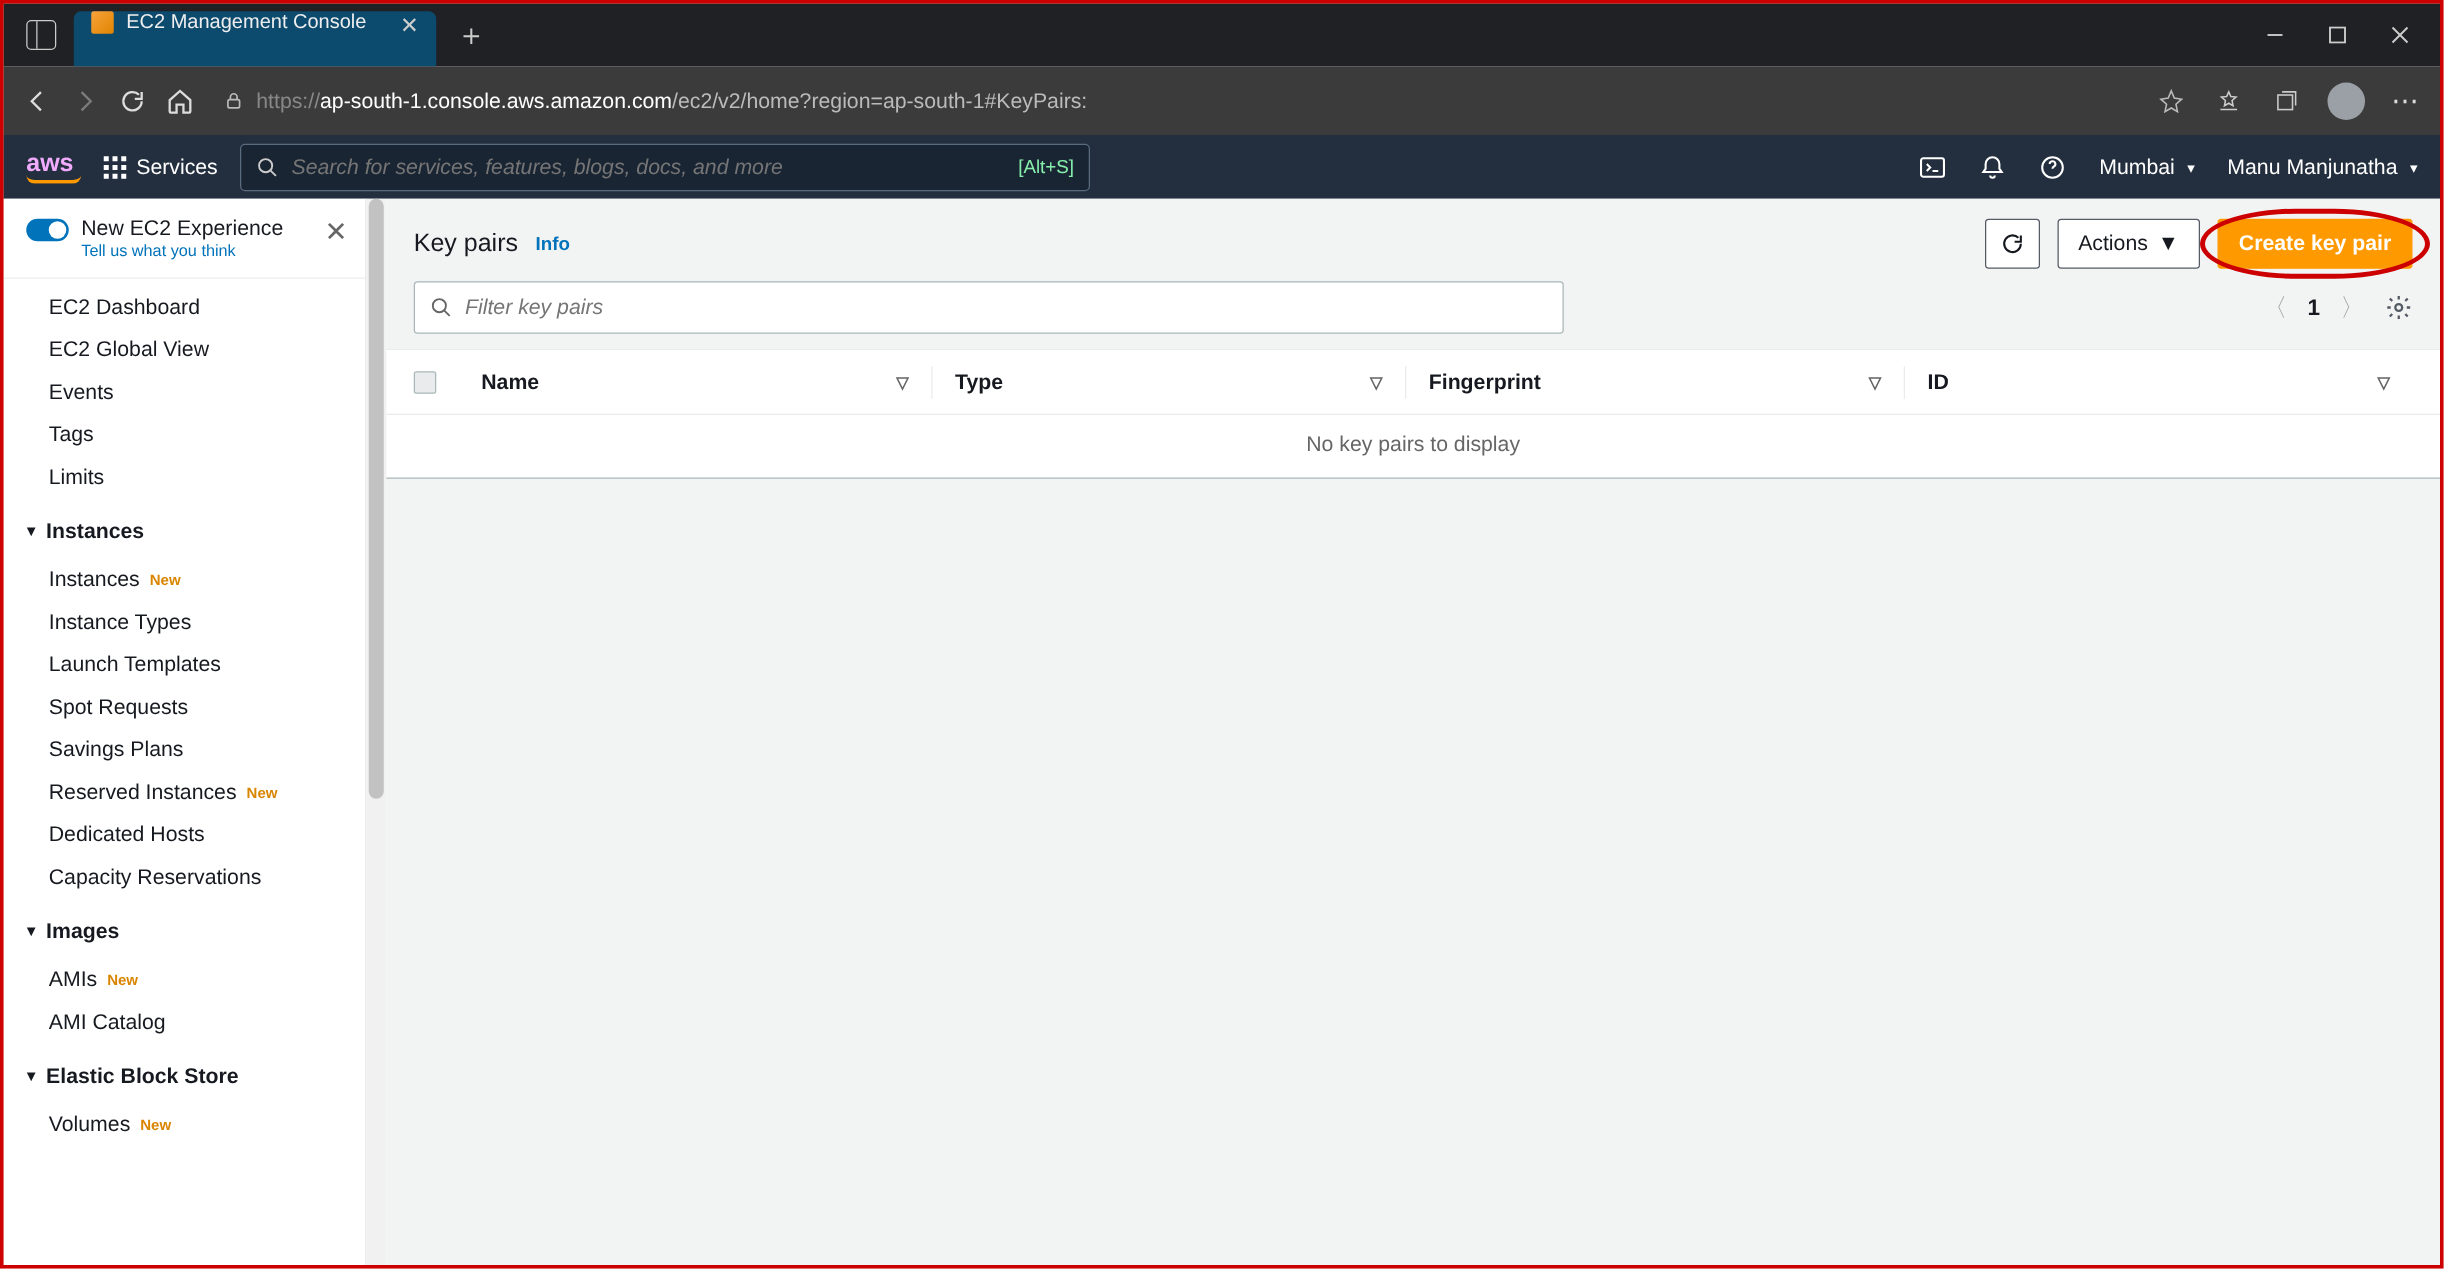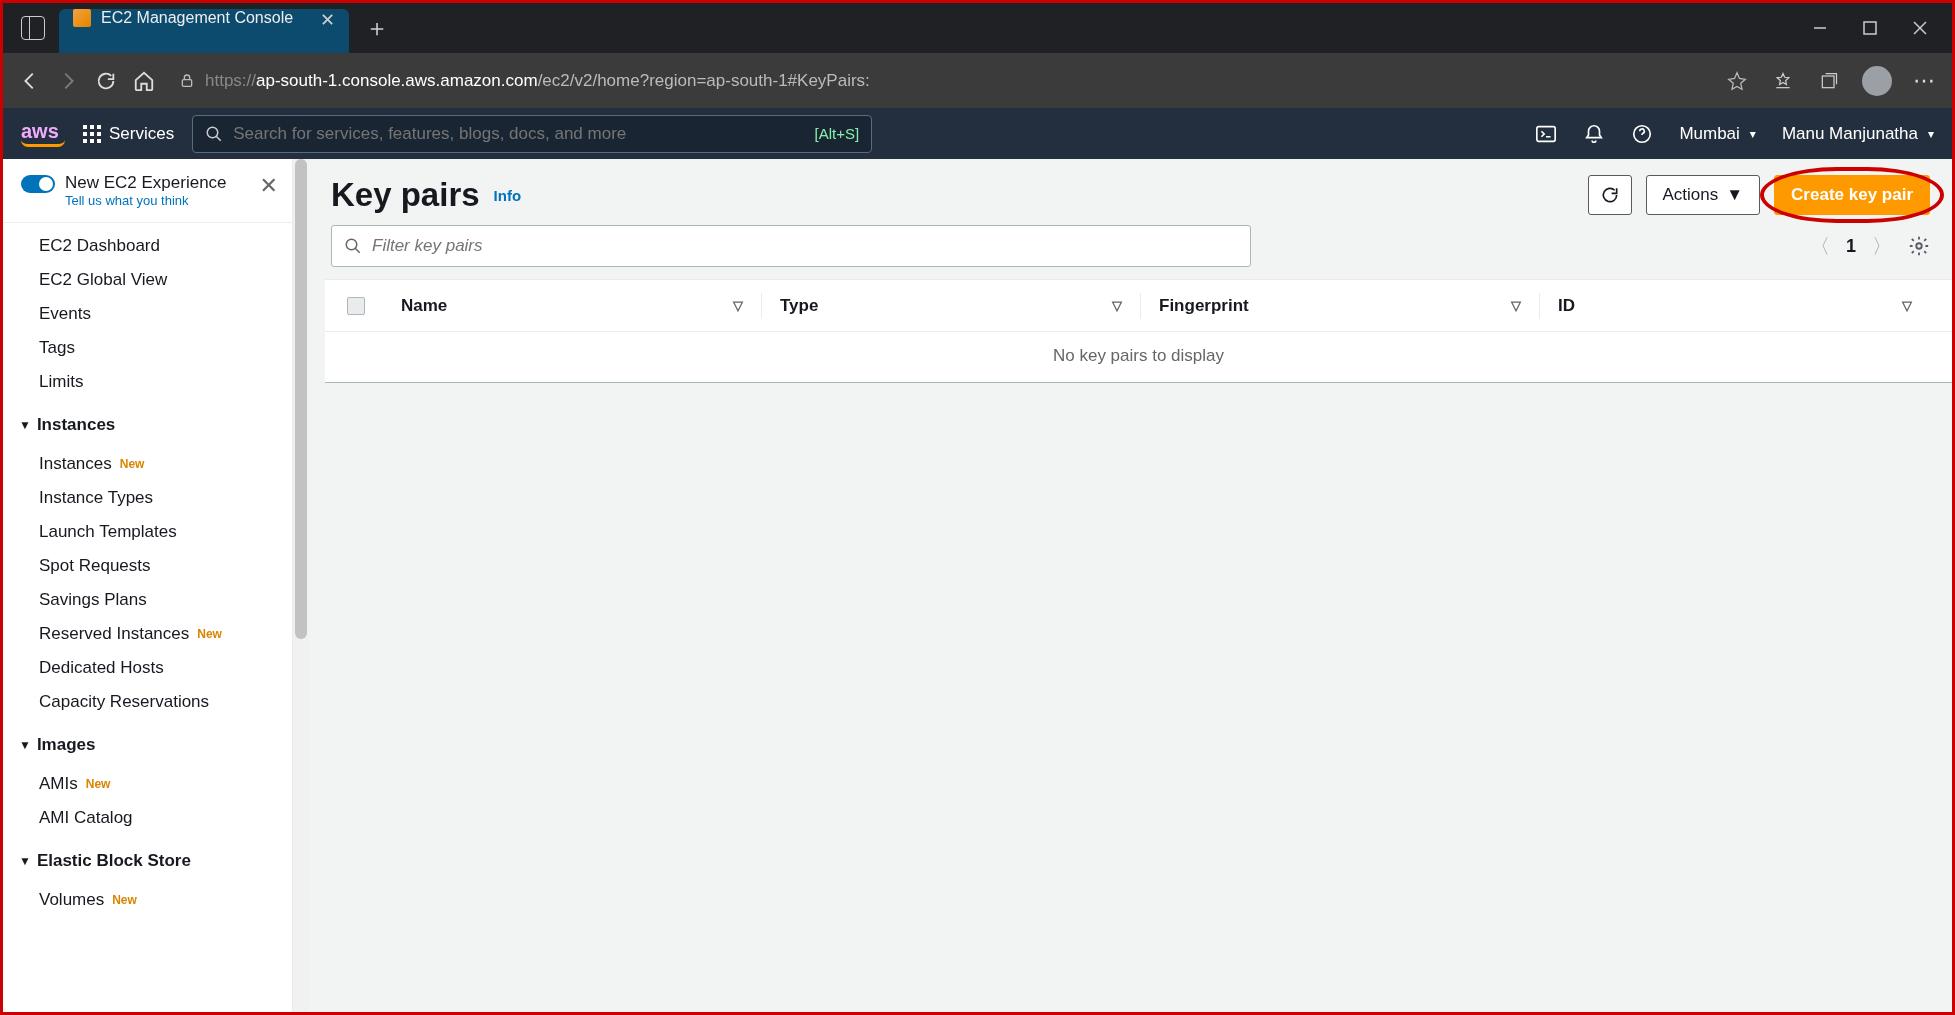--- a/index.html
+++ b/index.html
@@ -30,21 +30,21 @@
 
 .aws-band { background:#232f3e; height:51px; display:flex; align-items:center; color:#fff; padding:0 18px; gap:18px; }
 .aws-logo-block { font-weight:700; font-size:20px; color:#f0abfc; position:relative; }
 .aws-logo-block .smile { display:block; height:7px; width:44px; border-bottom:3px solid #ff9900; border-radius:0 0 40px 40px; margin-top:-3px; }
 .services-btn { display:flex; align-items:center; gap:8px; cursor:pointer; }
 .services-grid { width:18px; height:18px; display:grid; grid-template-columns:repeat(3,4px); grid-template-rows:repeat(3,4px); gap:3px; }
 .services-grid span { background:#fff; }
 .services-label { font-size:17px; }
 .aws-search { flex:0 0 680px; display:flex; align-items:center; background:#1a2533; border:1px solid #5a6b7d; border-radius:4px; height:38px; padding:0 12px; }
 .aws-search .s-icon { color:#ccc; margin-right:10px; }
-.aws-search input { background:none; border:none; outline:none; color:#14b8a6; font-size:17px; flex:1; }
+.aws-search input { background:none; border:none; outline:none; color:#14b8a6; font-size:17px; font-style:italic; flex:1; }
 .aws-search .kbd { color:#86efac; font-size:15px; }
 .aws-spacer { flex:1; }
 .aws-right { display:flex; align-items:center; gap:26px; font-size:17px; }
 .aws-right .ic { cursor:pointer; }
 .region, .user { display:flex; align-items:center; gap:6px; cursor:pointer; }
 .caret-down-sm::after { content:"▾"; font-size:12px; margin-left:4px; }
 
 
 .content-row { display:flex; height:calc(100% - 156px); }
 .sidebar-wrap { display:flex; }
@@ -62,39 +62,39 @@
 
 .side-section { padding:6px 0; }
 .side-item { padding:7px 10px 7px 36px; font-size:17px; color:#16191f; cursor:pointer; display:flex; align-items:center; gap:8px; }
 .side-header { padding:10px 10px 6px 16px; font-size:17px; font-weight:700; color:#16191f; display:flex; align-items:center; gap:6px; cursor:pointer; }
 .side-header .tri { font-size:12px; }
 .new-badge { font-size:12px; color:#d98500; font-weight:600; }
 
 
 .main { flex:1; background:#f2f3f3; display:flex; flex-direction:column; }
 .page-header { display:flex; align-items:center; padding:16px 22px 10px; gap:14px; }
-.page-title { font-size:33px; font-weight:700; color:#16191f; }
+.page-title { font-size:20px; font-weight:400; color:#16191f; }
 .info-link { color:#0073bb; font-size:15px; font-weight:600; }
 .header-spacer { flex:1; }
 .hdr-btn { background:#fff; border:1px solid #545b64; border-radius:3px; height:40px; padding:0 16px; display:flex; align-items:center; font-size:17px; color:#16191f; cursor:pointer; gap:8px; }
 .hdr-btn.icon-only { width:44px; justify-content:center; padding:0; }
 .hdr-btn.primary { background:#ff9900; border-color:#ff9900; color:#fff; font-weight:700; }
 .circle-highlight { position:relative; }
 .circle-highlight::after { content:""; position:absolute; left:-14px; right:-14px; top:-8px; bottom:-8px; border:4px solid #c00; border-radius:50%/60%; pointer-events:none; }
 
 .filter-row { display:flex; align-items:center; padding:0 22px 12px; gap:16px; }
 .filter-box { flex:0 0 920px; display:flex; align-items:center; background:#fff; border:1px solid #aab7b8; border-radius:3px; height:42px; padding:0 12px; }
 .filter-box .s-icon { color:#666; margin-right:10px; }
 .filter-box input { border:none; outline:none; font-size:17px; font-style:italic; color:#666; flex:1; }
 .pager { display:flex; align-items:center; gap:16px; margin-left:auto; }
 .pager .pg-btn { color:#aaa; font-size:20px; cursor:pointer; }
 .pager .pg-num { font-size:18px; font-weight:600; color:#16191f; }
 .gear { color:#666; font-size:20px; cursor:pointer; }
 
-.table-band { background:#fff; border-top:1px solid #e9ebed; border-bottom:1px solid #aab7b8;margin-left:16px; }
+.table-band { background:#fff; border-top:1px solid #e9ebed; border-bottom:1px solid #aab7b8; }
 .thead { display:flex; align-items:center; height:52px; padding:0 22px; font-size:17px; font-weight:700; color:#16191f; border-bottom:1px solid #e9ebed; }
 .th { display:flex; align-items:center; justify-content:space-between; padding-right:18px; }
 .th.sort::after { content:"▽"; color:#666; font-size:13px; }
 .th.chk { width:54px; }
 .th.name { width:360px; }
 .th.type { width:360px; }
 .th.fp { width:380px; }
 .th.id { flex:1; }
 .chkbox { width:18px; height:18px; background:#e9ebed; border:1px solid #aab7b8; border-radius:2px; }
 .divider { width:1px; height:26px; background:#e9ebed; margin-right:18px; }

